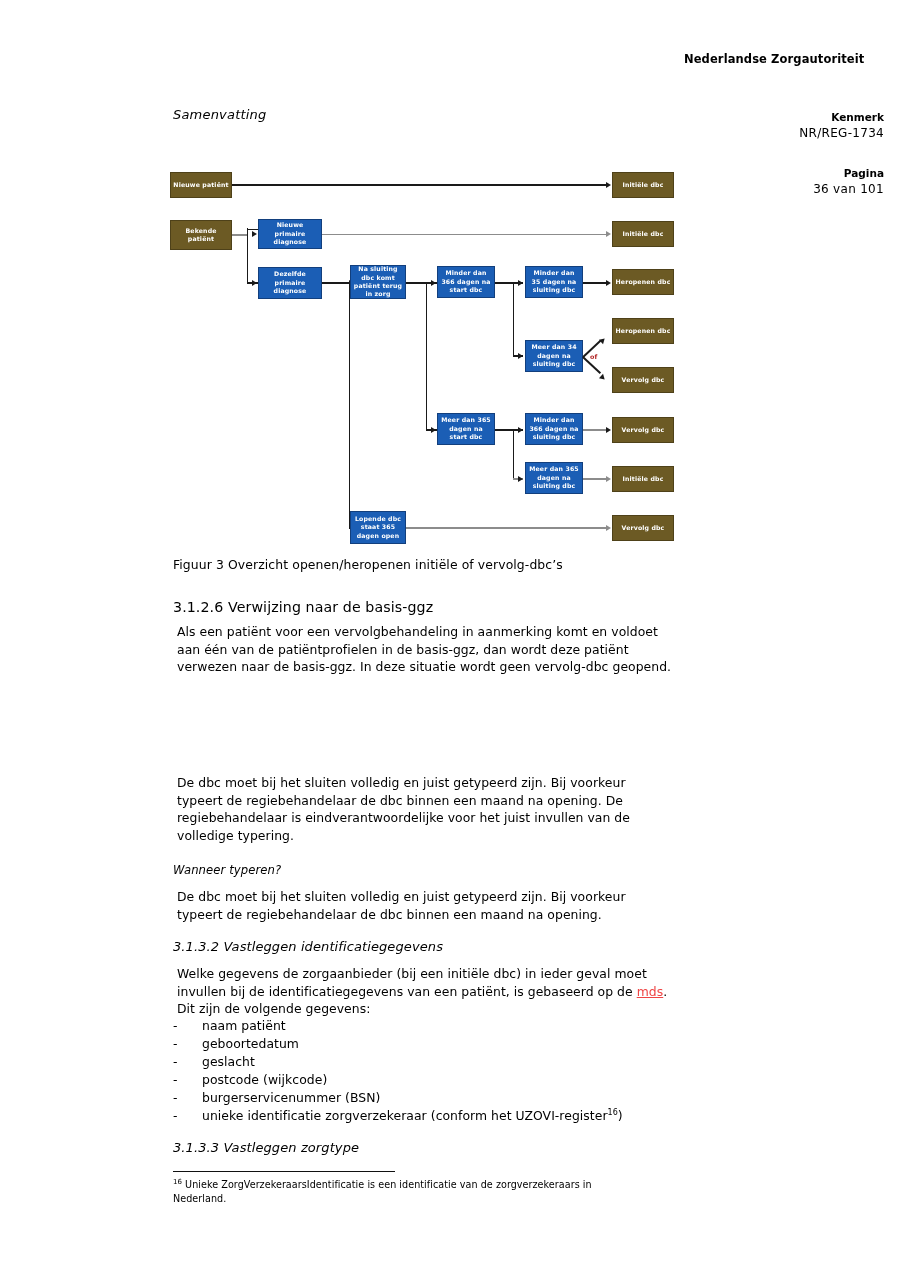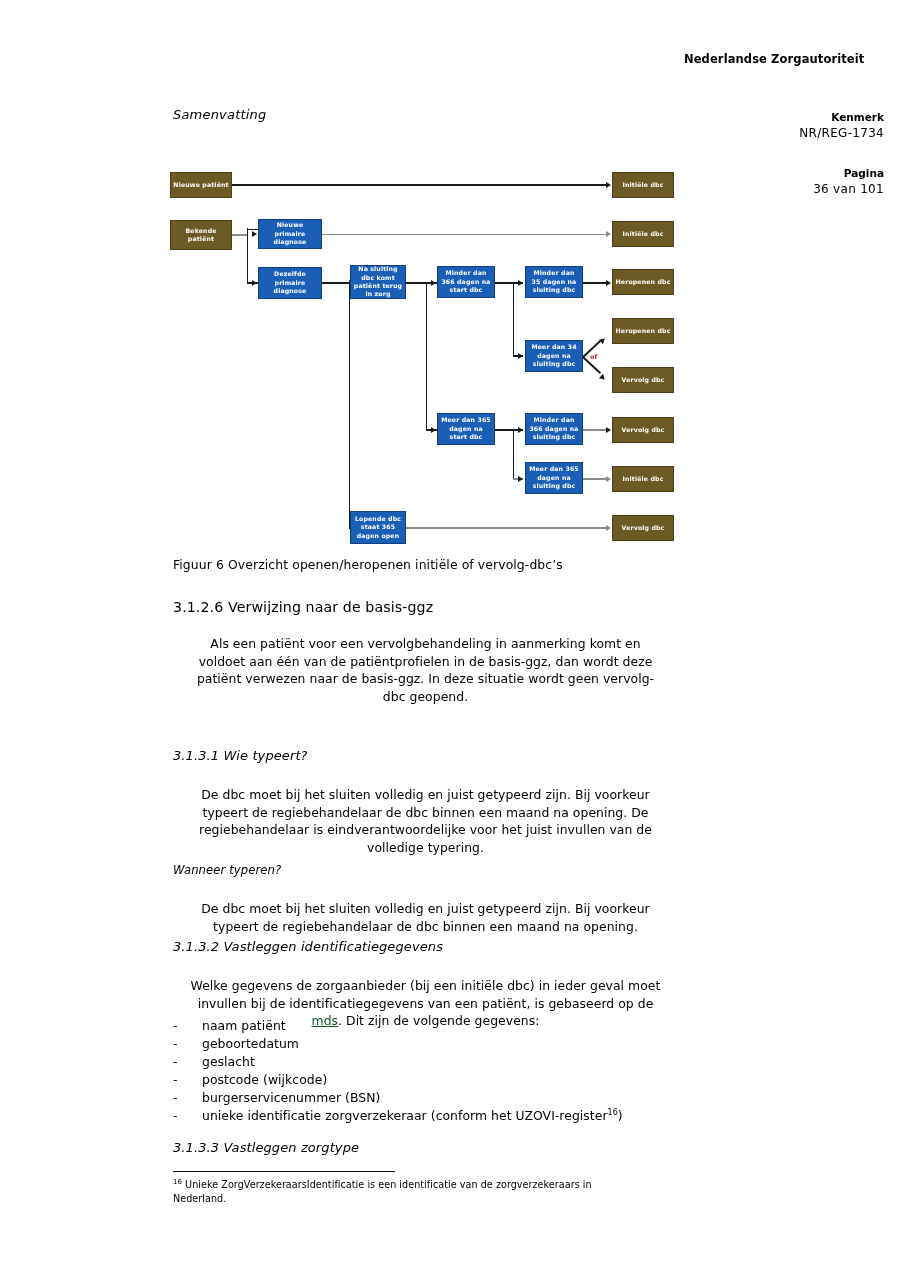--- a/index.html
+++ b/index.html
@@ -77,22 +77,22 @@
     font-size:13px;font-style:italic;line-height:18px;letter-spacing:.1px;
   }
   .h5{
     position:absolute;left:173px;width:520px;
     font-size:11.6px;font-style:italic;line-height:17px;letter-spacing:.1px;
   }
   .para{
     position:absolute;left:173px;width:505px;
     font-size:12.4px;line-height:17.6px;letter-spacing:.05px;
   }
-  .para p{margin:16px;text-align:center;}
-  a.inline-link{color:#14532d;text-decoration:underline;}
+  .para p{margin:4px;}
+  a.inline-link{color:#ef4444;text-decoration:underline;}
   .bullets{
     position:absolute;left:173px;width:520px;
     font-size:12.4px;line-height:18.1px;letter-spacing:.05px;
   }
   .bullet-row{display:flex;}
   .bullet-dash{width:29px;flex:0 0 29px;}
   sup{font-size:8px;vertical-align:super;line-height:0;}
 
   .fn-rule{
     position:absolute;left:173px;top:1171px;width:222px;height:1.4px;
@@ -246,29 +246,28 @@
     <div class="fc-box blue" style="left:350px;top:511px;width:56px;height:33px;">
       <span>Lopende dbc staat 365 dagen open</span>
     </div>
     <div class="edge h grey" style="left:406px;top:527.3px;width:200px;"></div>
     <div class="arrow grey" style="left:606px;top:524.8px;"></div>
     <div class="fc-box brown" style="left:612px;top:515px;width:62px;height:26px;">
       <span>Vervolg dbc</span>
     </div>
   </div>
 
-  <div class="caption">Figuur 6 Overzicht openen/heropenen initiële of vervolg-dbc’s</div>
+  <div class="caption">Figuur 3 Overzicht openen/heropenen initiële of vervolg-dbc’s</div>
 
   <div class="h3" style="top:598px;">3.1.2.6 Verwijzing naar de basis-ggz</div>
   <div class="para" style="top:619px;">
     <p>Als een patiënt voor een vervolgbehandeling in aanmerking komt en voldoet aan één van de patiëntprofielen in de basis-ggz, dan wordt deze patiënt verwezen naar de basis-ggz. In deze situatie wordt geen vervolg-dbc geopend.</p>
   </div>
 
 
-  <div class="h4" style="top:747px;">3.1.3.1 Wie typeert?</div>
   <div class="para" style="top:770px;">
     <p>De dbc moet bij het sluiten volledig en juist getypeerd zijn. Bij voorkeur typeert de regiebehandelaar de dbc binnen een maand na opening. De regiebehandelaar is eindverantwoordelijke voor het juist invullen van de volledige typering.</p>
   </div>
 
   <div class="h5" style="top:862px;">Wanneer typeren?</div>
   <div class="para" style="top:884px;">
     <p>De dbc moet bij het sluiten volledig en juist getypeerd zijn. Bij voorkeur typeert de regiebehandelaar de dbc binnen een maand na opening.</p>
   </div>
 
   <div class="h4" style="top:938px;">3.1.3.2 Vastleggen identificatiegegevens</div>

